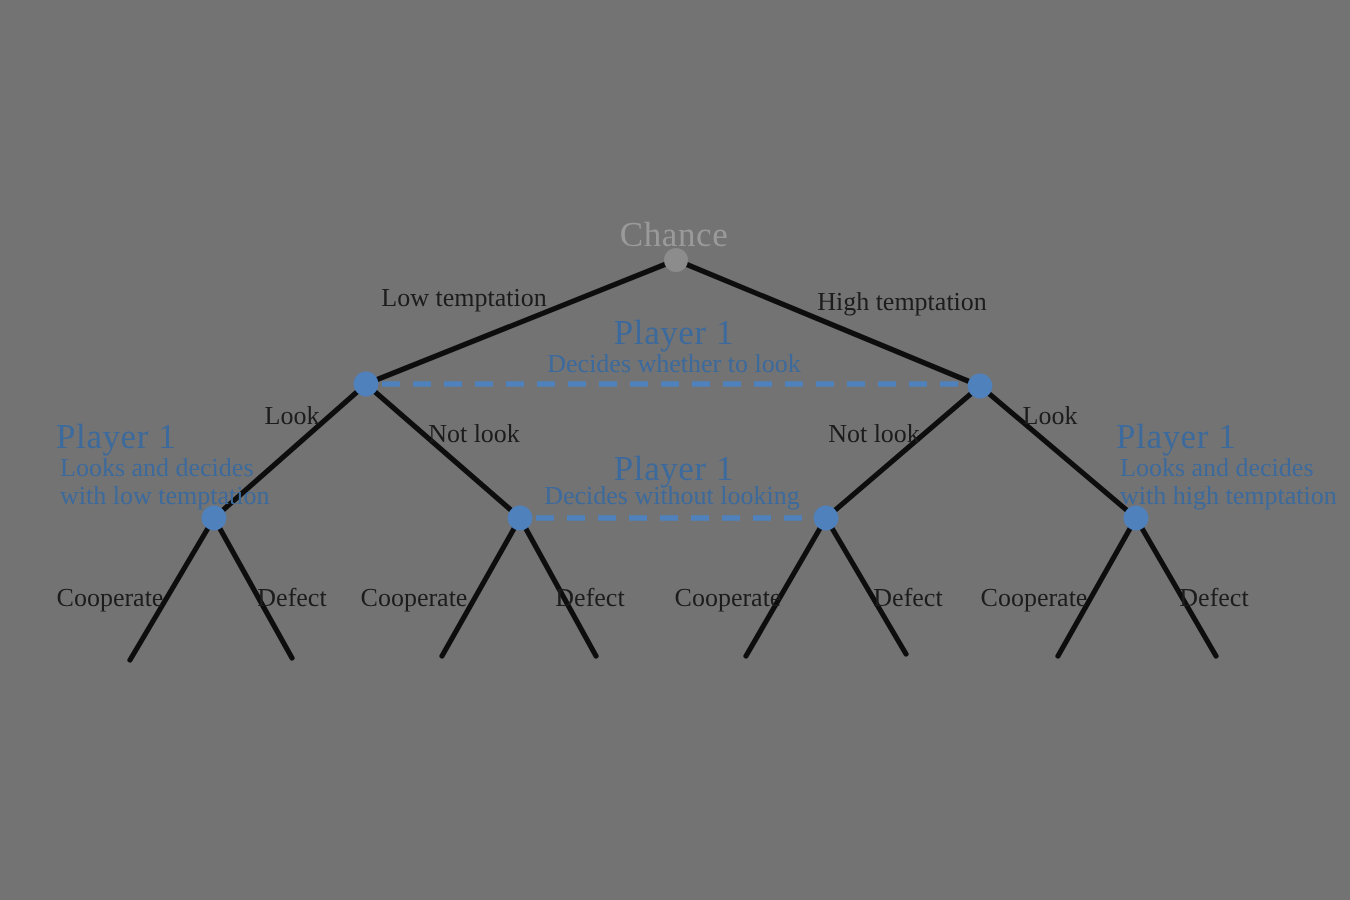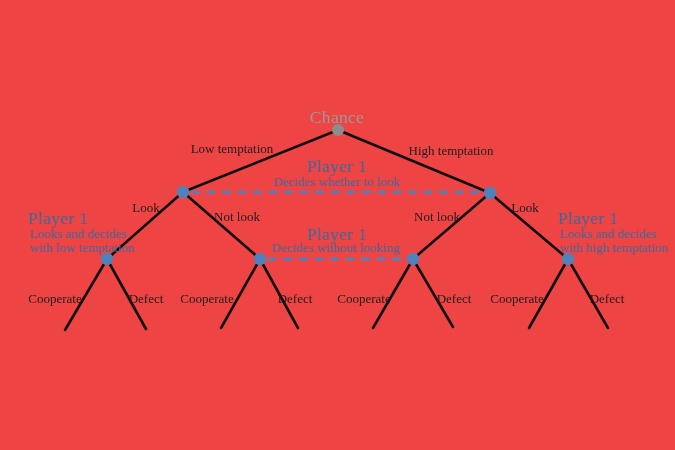--- a/index.html
+++ b/index.html
@@ -4,21 +4,21 @@
 <style>
   html, body {
     margin: 0;
     padding: 0;
     background: #ffffff;
   }
   .stage {
     position: relative;
     width: 675px;
     height: 450px;
-    background: #ef4444;
+    background: #737373;
     overflow: hidden;
   }
   svg { display: block; }
   .t {
     font-family: "Liberation Serif", "DejaVu Serif", serif;
   }
   .t-heading {
     font-size: 17.5px;
     letter-spacing: 0.3px;
   }

